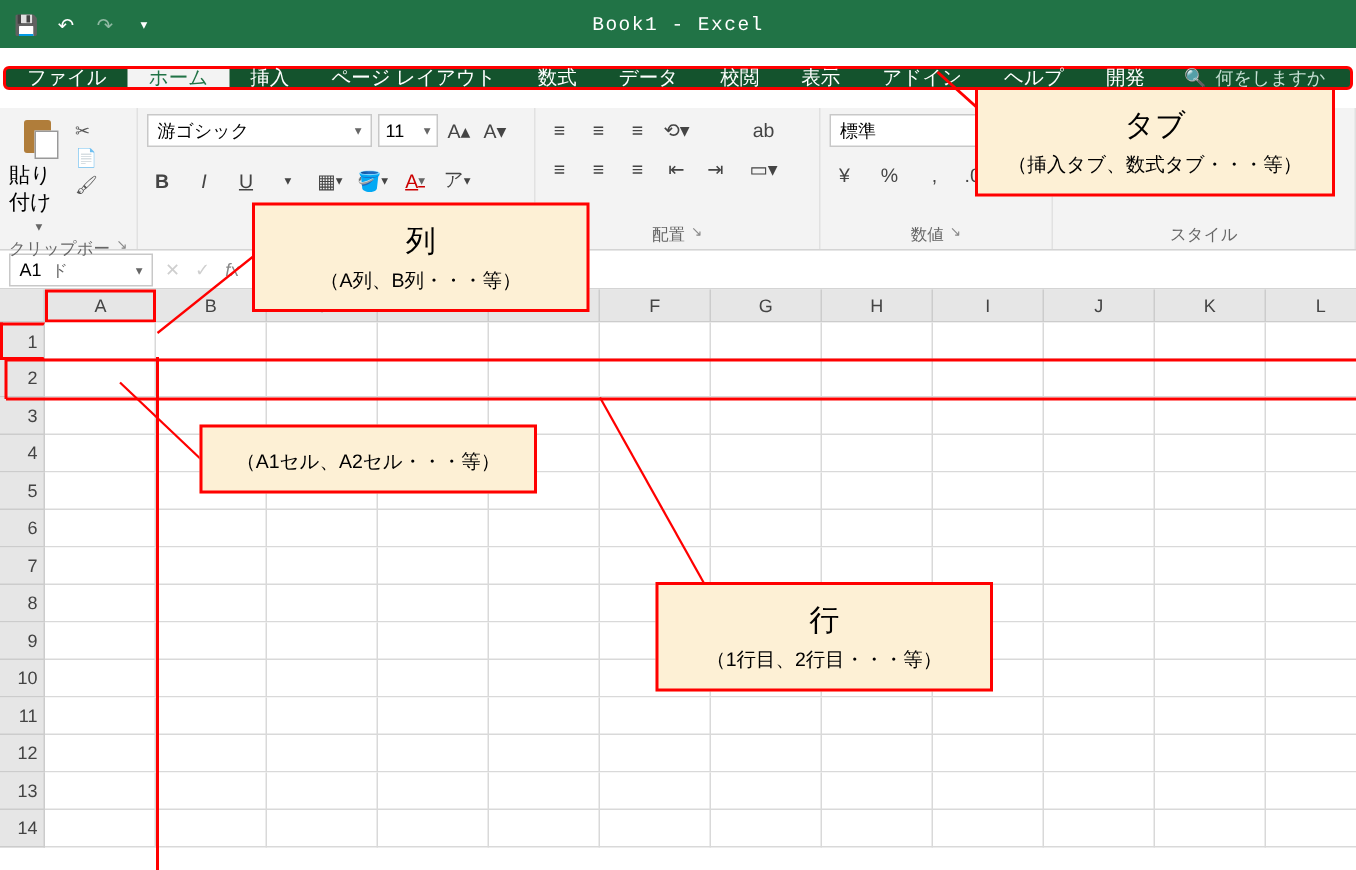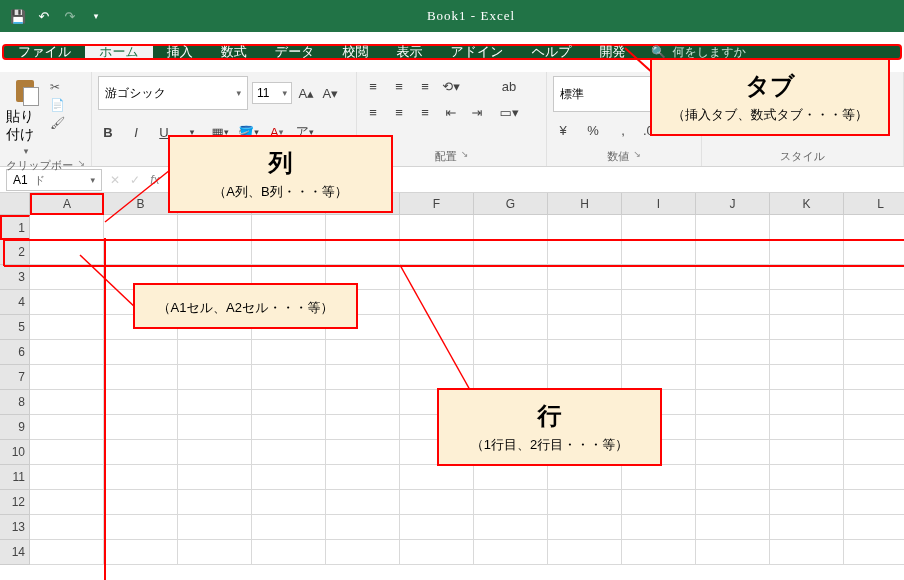--- a/index.html
+++ b/index.html
@@ -32,22 +32,21 @@
     display: flex; align-items: center; justify-content: center;
     font-size: 13px;
     color: #fff;
   }
   .title-text {
     position: absolute;
     left: 50%;
     transform: translateX(-50%);
     font-size: 13px;
     letter-spacing: 1px;
-    font-family: Liberation Serif, serif;
-    margin-left: 19px;
+    font-family: Liberation Mono, monospace;
   }
   
   .tab-row {
     height: 16px;
     background: #14532d;
     display: flex;
     align-items: stretch;
     border: 2px solid red;
     border-radius: 4px;
     margin: 12px 2px;
@@ -140,21 +139,21 @@
     font-size:12px;
     color:#555;
   }
   .font-row1 {
     display:flex; align-items:center; gap:4px;
     margin-bottom:8px;
   }
   .font-name-box {
     width:150px; height:22px;
     border:1px solid #c8c8c8; background:#fff;
-    display:flex; align-items:center; padding:16px 6px;
+    display:flex; align-items:center; padding:4px 6px;
     font-size:12px;
   }
   .font-size-box {
     width:40px; height:22px;
     border:1px solid #c8c8c8; background:#fff;
     display:flex; align-items:center; padding:0 4px;
     font-size:12px;
   }
   .dd { font-size:9px; color:#666; margin-left:auto; }
   .icon-btn {
@@ -164,21 +163,21 @@
     cursor:pointer;
   }
   .font-row2 {
     display:flex; align-items:center; gap:8px;
   }
   .align-grid {
     display:flex; flex-direction:column; gap:6px;
   }
   .align-row { display:flex; gap:6px; }
   .format-box {
-    width:110px; height:36px;
+    width:110px; height:22px;
     border:1px solid #c8c8c8; background:#fff;
     display:flex; align-items:center; padding:0 6px;
   }
   
   .namebar {
     height: 26px;
     background: #fff;
     border-bottom: 1px solid #d4d4d4;
     display:flex; align-items:center;
   }
@@ -253,21 +252,21 @@
   
   .callout {
     position:absolute;
     background:#fdf0d5;
     border:2px solid red;
     padding:10px 18px;
     text-align:center;
     z-index:50;
   }
   .callout .ctitle {
-    font-size:24px; font-weight:bold;
+    font-size:20px; font-weight:normal;
   }
   .callout .csub {
     font-size:13px; margin-top:4px;
   }
   
   .overlay {
     position:absolute;
     left:0; top:0;
     width:904px; height:580px;
     pointer-events:none;
@@ -284,20 +283,21 @@
     <span class="qa-icon" style="opacity:.5">↷</span>
     <span class="qa-icon" style="font-size:9px">▾</span>
   </div>
   <div class="title-text">Book1 - Excel</div>
 </div>
 
 <div class="tab-row">
   <div class="tab">ファイル</div>
   <div class="tab active">ホーム</div>
   <div class="tab">挿入</div>
+  <div class="tab">ページ レイアウト</div>
   <div class="tab">数式</div>
   <div class="tab">データ</div>
   <div class="tab">校閲</div>
   <div class="tab">表示</div>
   <div class="tab">アドイン</div>
   <div class="tab">ヘルプ</div>
   <div class="tab">開発</div>
   <div class="tellme">
     <span>🔍</span>
     <span>何をしますか</span>

